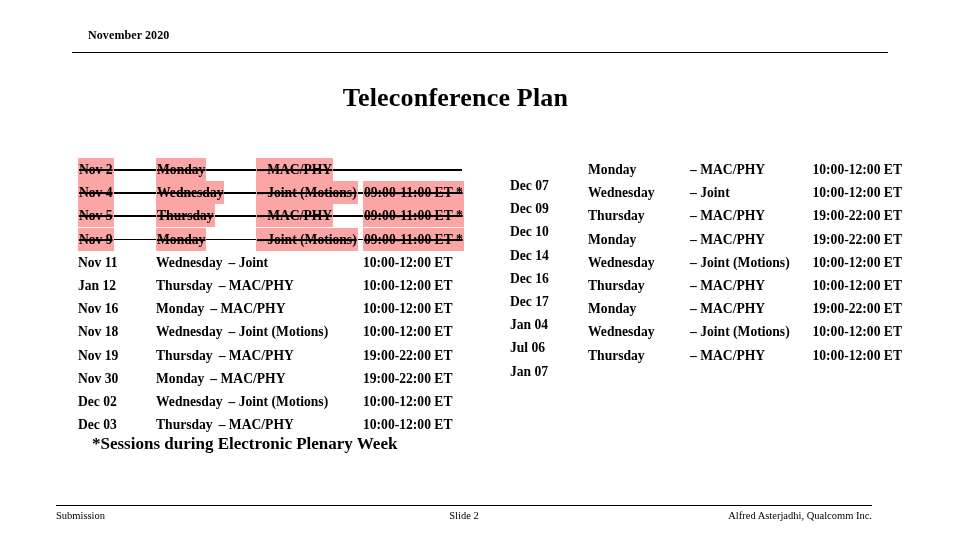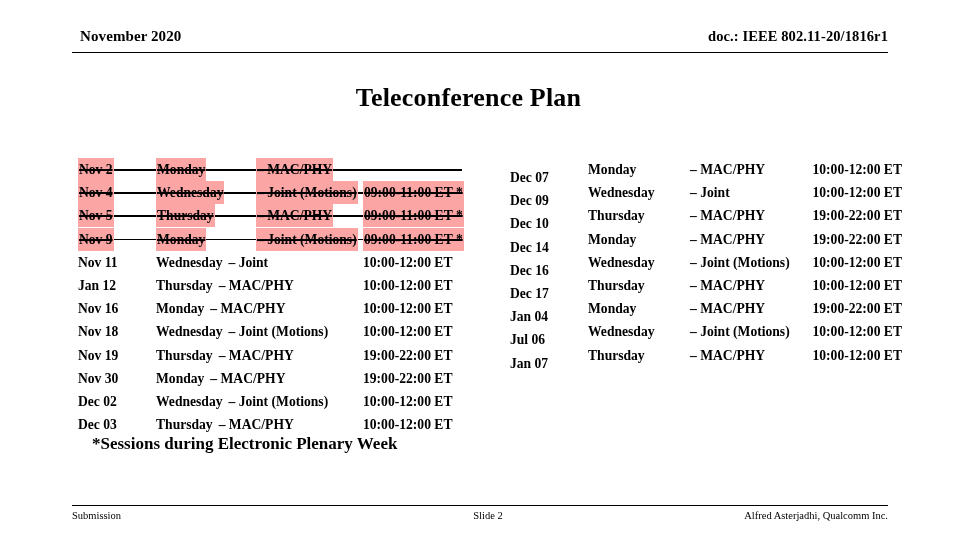--- a/index.html
+++ b/index.html
@@ -20,41 +20,41 @@
   #slide-header {
     position: absolute;
     left: 72px;
     top: 28px;
     width: 816px;
     height: 24px;
     border-bottom: 1.6px solid #000;
   }
   #slide-header .hdr-left {
     position: absolute;
-    left: 8px;
-    top: 0;
-    font-size: 15px;
+    left: 16px;
+    top: 0;
+    font-size: 12px;
     font-weight: bold;
     letter-spacing: 0.1px;
     white-space: nowrap;
   }
   #slide-header .hdr-right {
     position: absolute;
     right: 0;
     top: 0;
     font-size: 14.5px;
     font-weight: bold;
     letter-spacing: 0.1px;
     white-space: nowrap;
   }
 
   
   #slide-title {
     position: absolute;
-    left: 13px;
+    left: 0;
     top: 83px;
     width: 911px;
     text-align: center;
     font-size: 26px;
     font-weight: bold;
     letter-spacing: 0.2px;
   }
 
   
   #schedule {
@@ -111,21 +111,21 @@
     position: absolute;
     left: 178px;
     top: 0;
     padding-left: 0;
   }
 
   
   #right-column .sched-row .cell-date {
     position: absolute;
     left: 0;
-    top: 8px;
+    top: 16px;
   }
   #right-column .sched-row .cell-day {
     position: absolute;
     left: 78px;
     top: 0;
   }
   #right-column .sched-row .cell-type {
     position: absolute;
     left: 180px;
     top: 0;
@@ -164,42 +164,41 @@
     left: 92px;
     top: 434px;
     font-size: 17px;
     font-weight: bold;
     white-space: nowrap;
   }
 
   
   #slide-footer {
     position: absolute;
-    left: 72px;
+    left: 56px;
     top: 505px;
     width: 816px;
     border-top: 1.6px solid #000;
     height: 22px;
   }
   #slide-footer .ftr {
     position: absolute;
     top: 4px;
     font-size: 10.5px;
     white-space: nowrap;
   }
   #slide-footer .ftr-left   { left: 0; }
-  #slide-footer .ftr-center { left: 50%; transform: translateX(-50%); margin-left: 8px; }
+  #slide-footer .ftr-center { left: 50%; transform: translateX(-50%); }
   #slide-footer .ftr-right  { right: 0; }
 </style>
 </head>
 <body>
 
 <div id="slide-header">
   <div class="hdr-left">November 2020</div>
-  <div class="hdr-right">doc.: IEEE 802.11-20/1816r1</div>
 </div>
 
 <div id="slide-title">Teleconference Plan</div>
 
 <div id="schedule">
   <div class="col-block" id="left-column">
       <div class="sched-row struck">
         <div class="strike-rule"></div>
         <div class="cell-date"><span class="hl">Nov 2</span></div>
         <div class="cell-day"><span class="hl">Monday</span></div>

